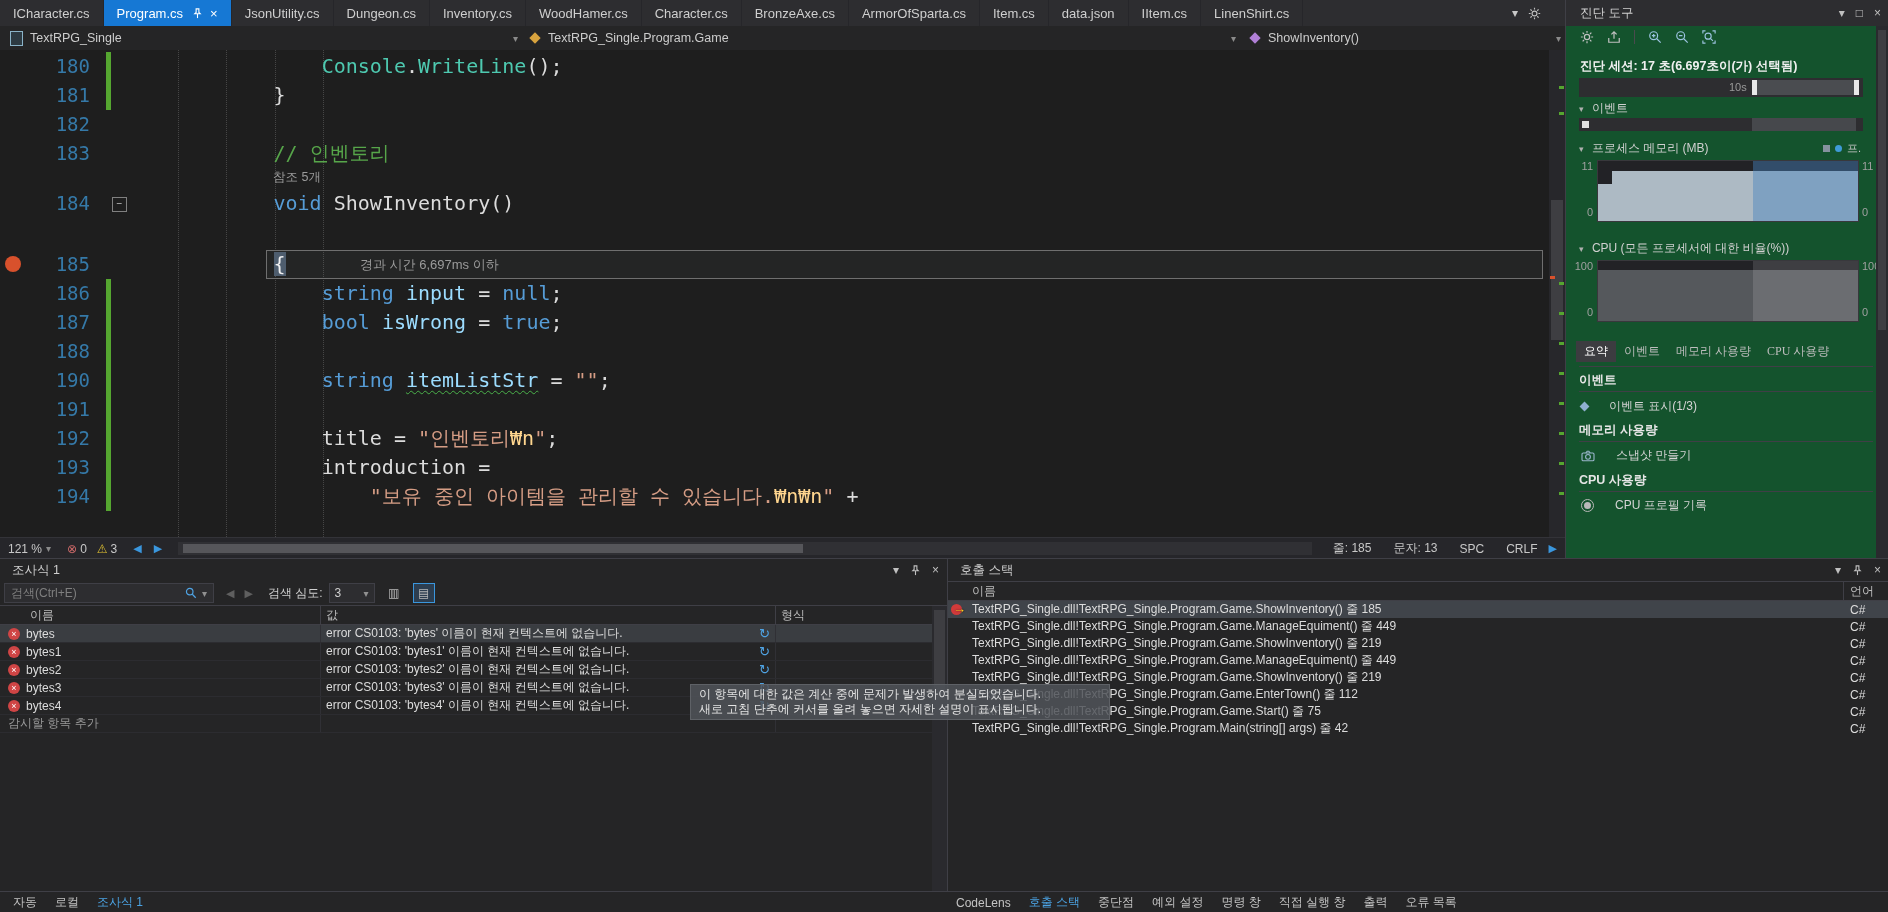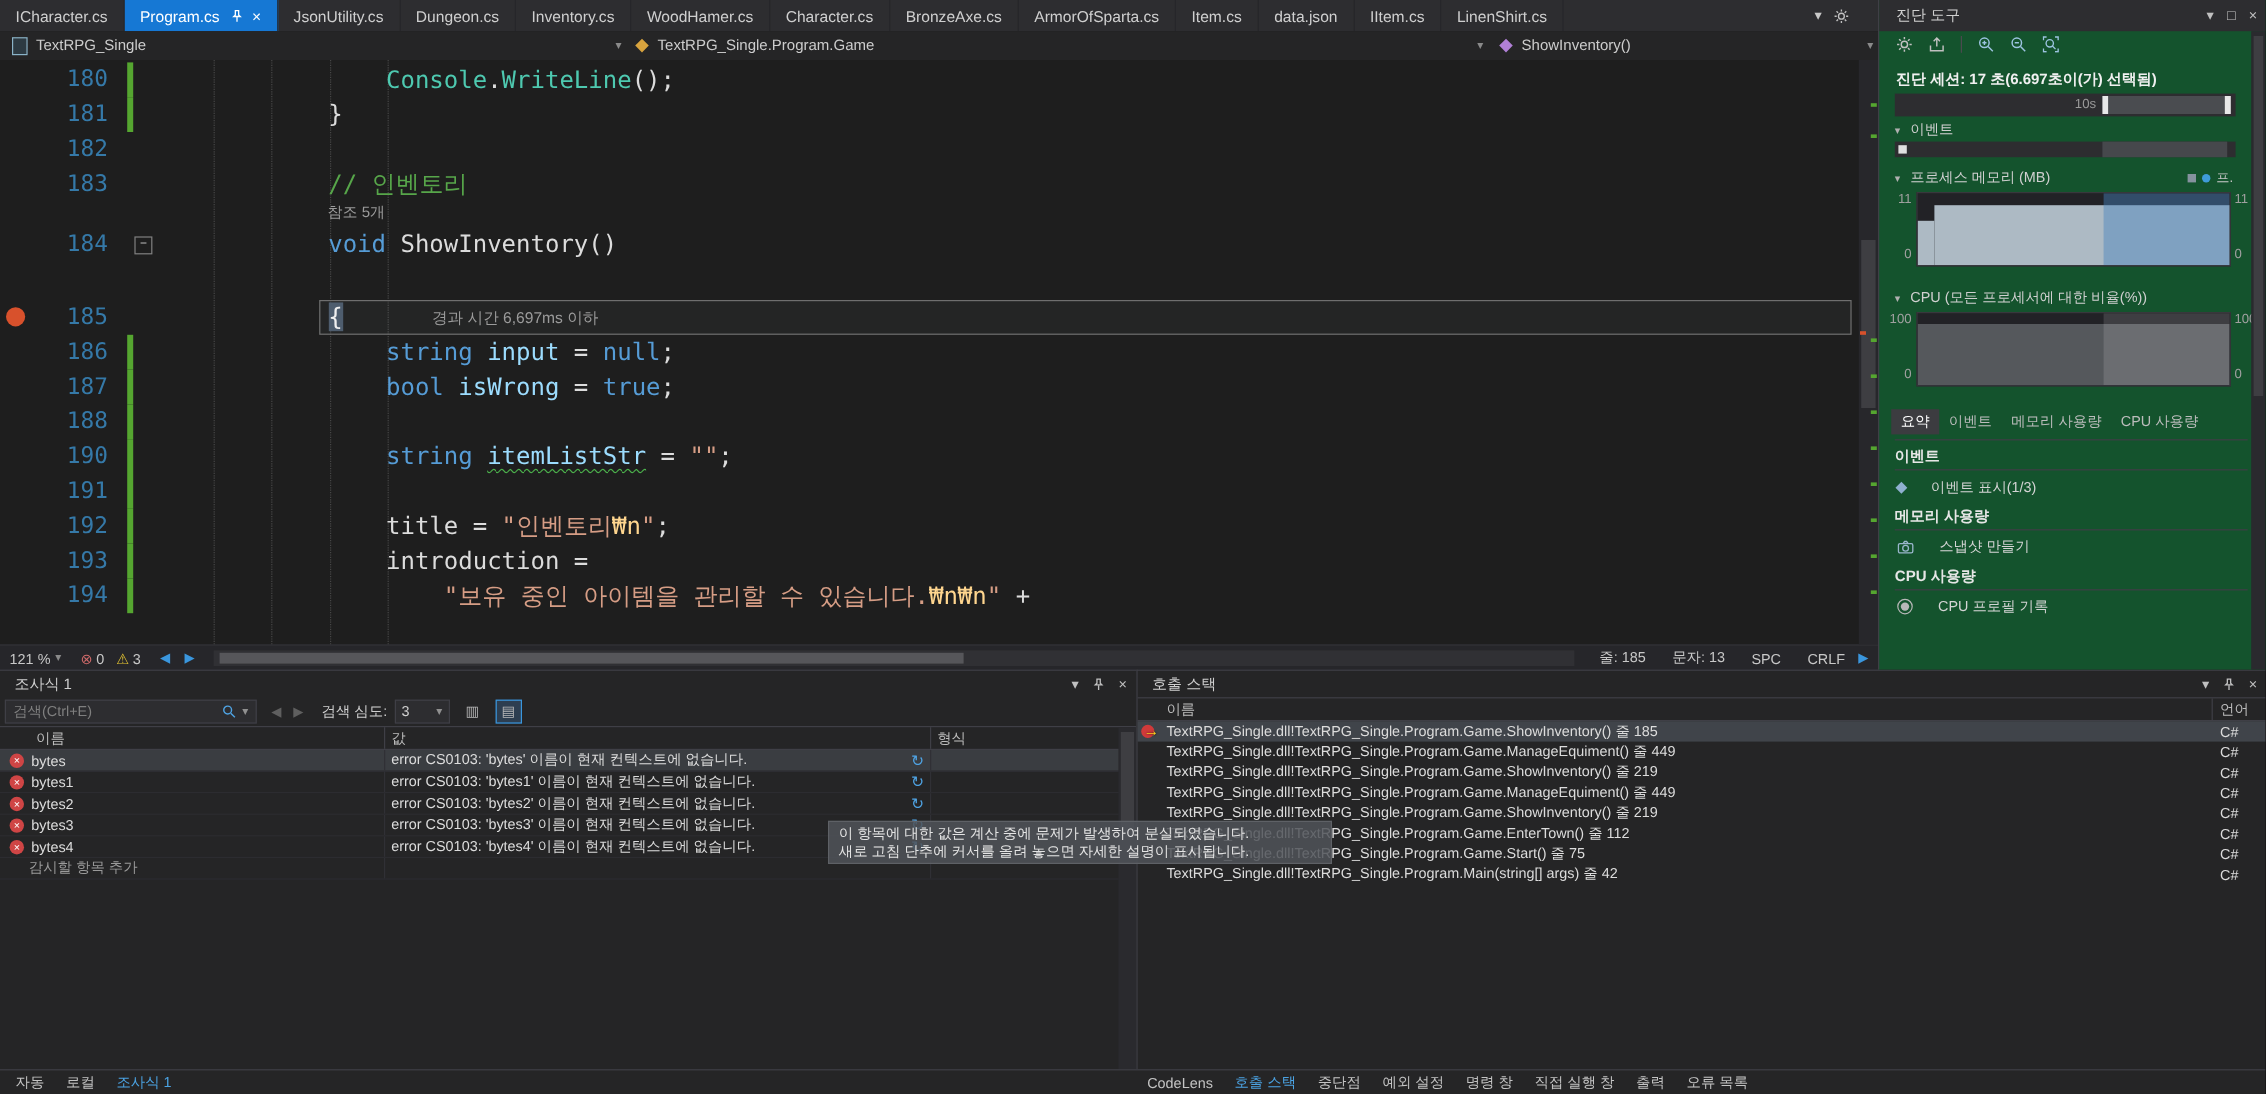--- a/index.html
+++ b/index.html
@@ -78,21 +78,21 @@
   .w-tbtn.act{border-color:#3a96dd;background:#2d3e50;}
   .w-ghead{display:grid;grid-template-columns:321px 455px 1fr;height:18px;border-top:1px solid #3f3f46;border-bottom:1px solid #3f3f46;color:#bdbdbd;align-items:center;}
   .w-ghead .wc{height:100%;display:flex;align-items:center;border-right:1px solid #3f3f46;}
   .w-ghead .name{padding-left:30px;} .w-ghead .val{padding-left:5px;} .w-ghead .type{padding-left:5px;}
   .w-row{display:grid;grid-template-columns:321px 455px 1fr;height:17px;align-items:center;border-bottom:1px solid #2c2c30;}
   .w-row .wc{height:100%;display:flex;align-items:center;border-right:1px solid #303035;overflow:hidden;white-space:nowrap;}
   .w-row.sel{background:#3a3d41;}
   .err-badge{width:12px;height:12px;border-radius:50%;background:#cf4545;color:#fff;font-size:9px;line-height:12px;text-align:center;margin:0 6px 0 8px;flex:none;}
   .w-val-t{padding-left:5px;}
   .refresh{margin-left:auto;margin-right:5px;color:#4fa3e3;font-size:13px;}
-  .w-row.add .w-name{color:#9a9a9a;padding-left:8px;margin-left:16px;}
+  .w-row.add .w-name{color:#9a9a9a;padding-left:8px;}
   .w-scroll{position:absolute;right:0;top:47px;bottom:0;width:15px;background:#2a2a2e;}
   .w-scroll .th{position:absolute;left:2px;right:2px;top:4px;height:90px;background:#3e3e42;}
   
   .cstack{position:absolute;left:947px;top:558px;width:941px;height:333px;background:#252526;border-top:1px solid #3f3f46;border-left:1px solid #3f3f46;}
   .cs-ghead{display:grid;grid-template-columns:896px 1fr;height:18px;border-top:1px solid #3f3f46;border-bottom:1px solid #3f3f46;color:#bdbdbd;align-items:center;}
   .cs-ghead div{height:100%;display:flex;align-items:center;}
   .cs-ghead .n{padding-left:24px;border-right:1px solid #3f3f46;}
   .cs-ghead .l{padding-left:6px;}
   .cs-row{display:grid;grid-template-columns:896px 1fr;height:17px;align-items:center;}
   .cs-row.cur{background:#40444a;}
@@ -130,21 +130,21 @@
   .plot{position:absolute;left:31px;width:260px;height:60px;background:#222226;border:1px solid #38383c;overflow:hidden;}
   .axl{position:absolute;font-size:11px;color:#a0a0a0;width:27px;}
   .axl.l{left:0;text-align:right;} .axl.r{left:296px;text-align:left;width:24px;}
   .area{position:absolute;bottom:0;}
   .mem1{left:0;width:14px;height:62%;background:#adbac4;}
   .mem2{left:14px;right:0;height:84%;background:#adbac4;}
   .cpu1{left:0;right:0;height:85%;background:#55585c;}
   .selband{position:absolute;top:0;bottom:0;left:155px;width:105px;}
   .selband.mem{background:rgba(70,130,190,0.45);}
   .selband.cpu{background:rgba(255,255,255,0.13);}
-  .d-tabs{position:absolute;left:10px;top:341px;display:flex;align-items:center;}
+  .d-tabs{position:absolute;left:10px;top:341px;display:flex;align-items:center;font-family:Liberation Serif, serif;}
   .dtab{padding:2px 8px;color:#bdbdbd;font-size:12px;white-space:nowrap;}
   .dtab.active{color:#fff;background:#3c3c40;}
   .d-hr{position:absolute;left:13px;right:16px;height:1px;background:#3f3f46;}
   .d-sum-h{position:absolute;left:13px;font-weight:bold;font-size:12.5px;color:#e6e6e6;}
   .d-link{position:absolute;left:15px;display:flex;align-items:center;gap:21px;font-size:12px;color:#d4d4d4;}
   .dia-ev{width:7px;height:7px;background:#8fb0d0;transform:rotate(45deg);}
   .rec{width:11px;height:11px;border:1.5px solid #b8b8b8;border-radius:50%;position:relative;}
   .rec::after{content:"";position:absolute;inset:2px;background:#b8b8b8;border-radius:50%;}
   .d-scroll{position:absolute;right:1px;top:26px;width:12px;bottom:0;background:#2a2a2e;}
   .d-scroll .th{position:absolute;left:2px;right:2px;top:4px;height:300px;background:#3e3e42;}

